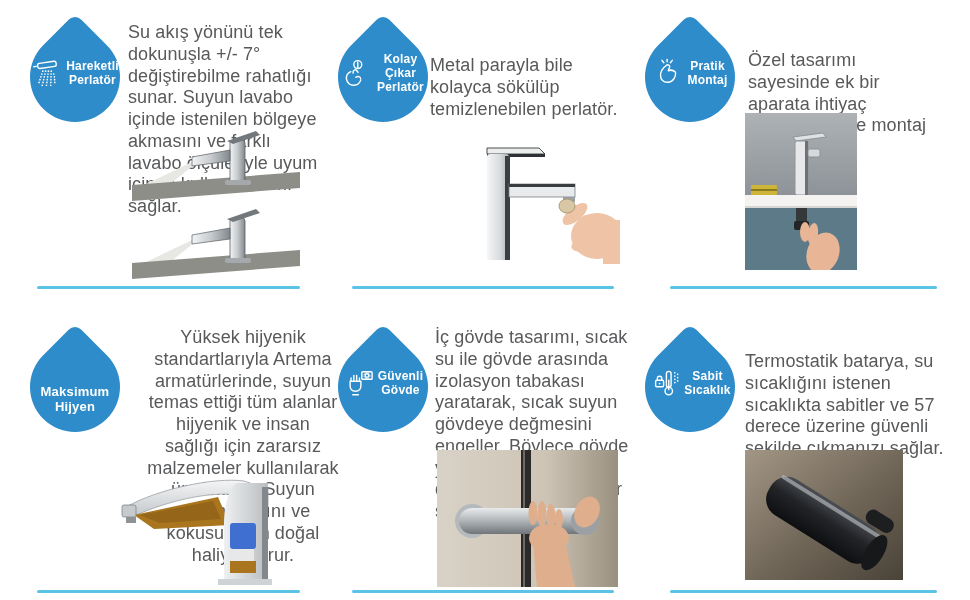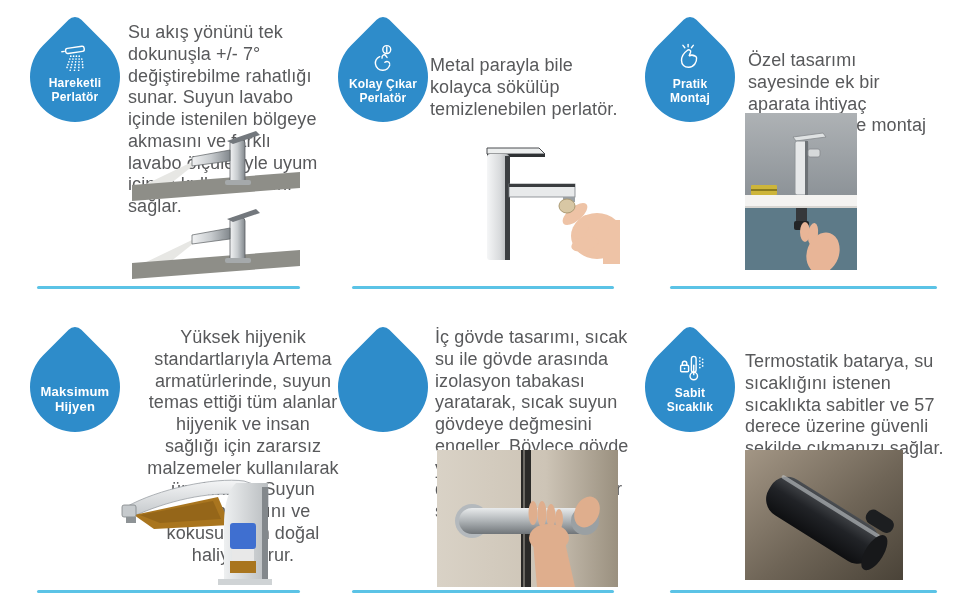--- a/index.html
+++ b/index.html
@@ -13,21 +13,21 @@
   .f4{left:30px;top:322px;width:292px;height:273px;}
   .f5{left:338px;top:322px;width:287px;height:273px;}
   .f6{left:645px;top:322px;width:300px;height:273px;}
 
   .drop{position:absolute;left:0;top:0;width:90px;height:112px;}
   .drop-shape{position:absolute;left:0;top:20px;width:90px;height:90px;
     background:var(--drop-color,#2e8cca);
     border-radius:10% 50% 50% 50%;
     transform:rotate(45deg);}
   .drop-content{position:absolute;left:0;top:16px;width:90px;height:92px;
-    display:flex;flex-direction:column;align-items:center;justify-content:center;
+    display:flex;flex-direction:row;align-items:center;justify-content:center;
     gap:3px;text-align:center;}
   .drop-icon{flex:0 0 auto;}
   .drop-label{color:var(--label-color,#fff);font-weight:bold;font-size:12px;
     line-height:1.15;white-space:pre-line;letter-spacing:.2px;}
   .no-icon .drop-label{font-size:13px;margin-top:32px;}
 
   .desc{position:absolute;margin:0;color:var(--text-color,#58595b);
     font-size:18px;line-height:1.21;letter-spacing:.1px;}
   .f1 .desc{left:98px;top:10px;width:192px;}
   .f2 .desc{left:92px;top:43px;width:196px;}
@@ -253,20 +253,37 @@
         <rect x="114" y="84" width="22" height="12" fill="#e8e8e8"></rect>
         <rect x="112" y="96" width="26" height="12" fill="#a9751e"></rect>
         <rect x="100" y="114" width="54" height="6" fill="#cfd3d5"></rect>
       </svg>
     </div>
   </section>
 
   <section class="feature f5">
     <div class="drop">
       <div class="drop-shape"></div>
+      <div class="drop-content">
+        <svg class="drop-icon" width="32" height="30" viewBox="0 0 34 32">
+          <g class="icon-stroke">
+            <rect x="20" y="3" width="11" height="8" rx="1"></rect>
+            <circle cx="25.5" cy="7" r="1.9"></circle>
+            <circle cx="25.5" cy="7" r="3.2" stroke-dasharray="1.1 1.6" stroke-width="1"></circle>
+            <path d="M8.5 13 v-3.5"></path>
+              <path d="M11.5 12 v-5"></path>
+              <path d="M14.5 12 v-5"></path>
+              <path d="M17.5 13 v-3.5"></path>
+            <path d="M7.5 13 h11.5 v4.5 c0 3.8 -2.4 6.2 -5.8 6.2 c-3.4 0 -5.7 -2.4 -5.7 -6.2 z"></path>
+            <path d="M10.3 27.5 h6"></path>
+          </g>
+        </svg>
+        <div class="drop-label">Güvenli
+Gövde</div>
+      </div>
     </div>
     <p class="desc">İç gövde tasarımı, sıcak su ile gövde arasında izolasyon tabakası yaratarak, sıcak suyun gövdeye değmesini engeller. Böylece gövde yüzeyi hiçbir zaman dokunulmayacak kadar sıcak olmaz.</p>
     <div class="photo">
       <svg viewBox="0 0 181 137">
         <defs>
           <linearGradient id="p5w" x1="0" y1="0" x2="1" y2="0">
             <stop offset="0" stop-color="#d9d2c6"></stop>
               <stop offset="0.6" stop-color="#cdc4b6"></stop>
               <stop offset="1" stop-color="#9a907f"></stop>
           </linearGradient>

